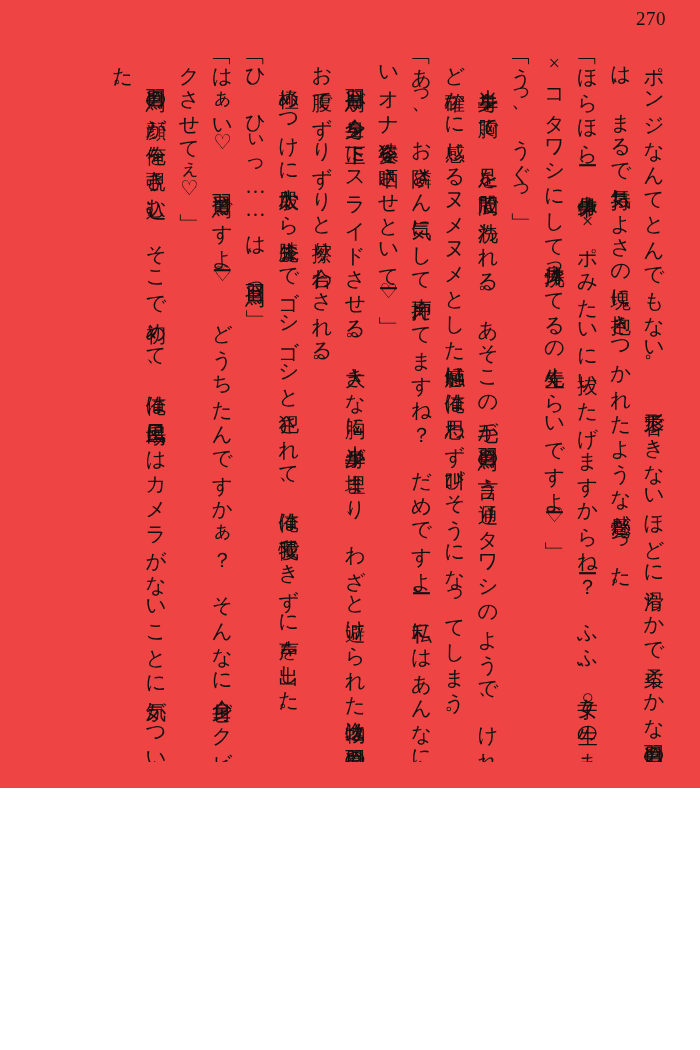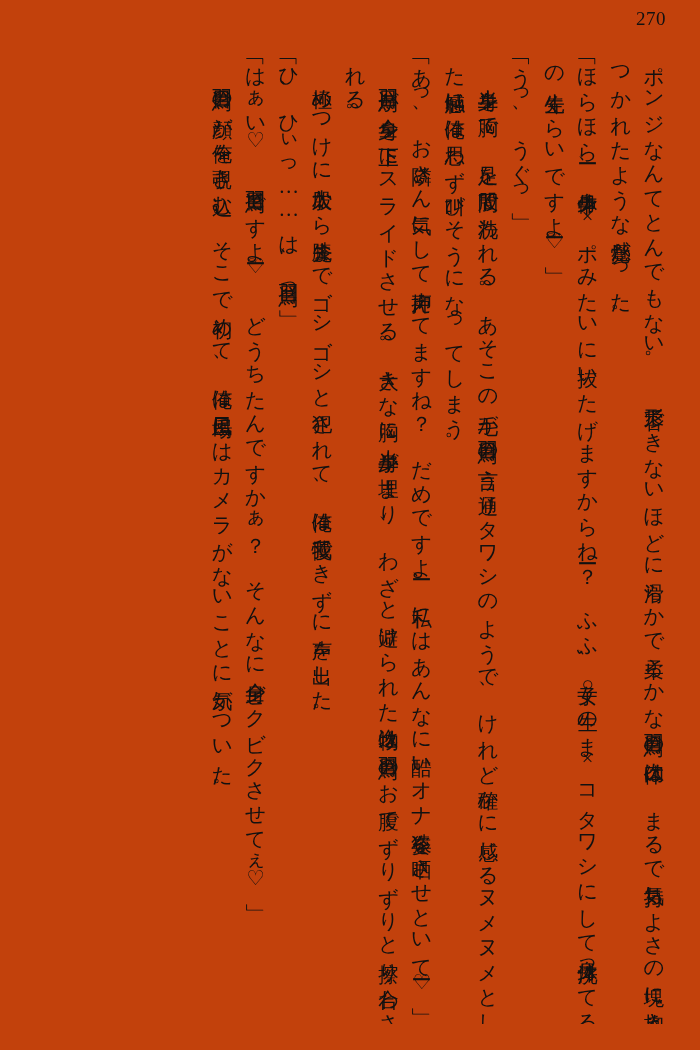--- a/index.html
+++ b/index.html
@@ -10,23 +10,23 @@
     width: 700px;
     height: 1050px;
     background: #ffffff;
     font-family: "Liberation Serif", "DejaVu Serif", serif;
     color: #111111;
     overflow: hidden;
   }
   #page {
     position: relative;
     width: 700px;
-    height: 1050px;
+    height: 788px;
     box-sizing: border-box;
-    background: #c2410c;
+    background: #ef4444;
   }
   
   #page-number {
     position: absolute;
     top: 8px;
     right: 34px;
     font-size: 19px;
     font-family: "Liberation Serif", serif;
     letter-spacing: 0.5px;
     color: #111;

